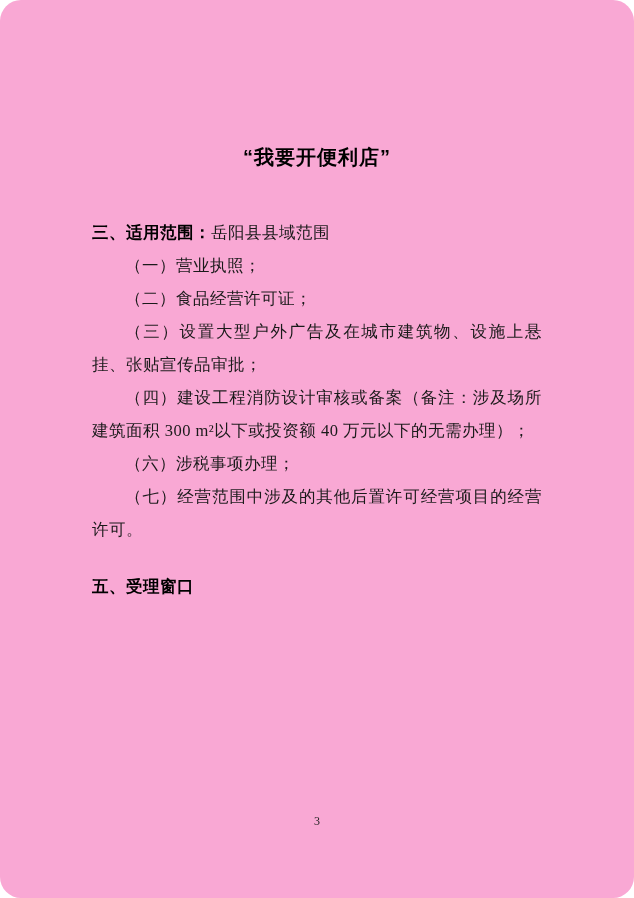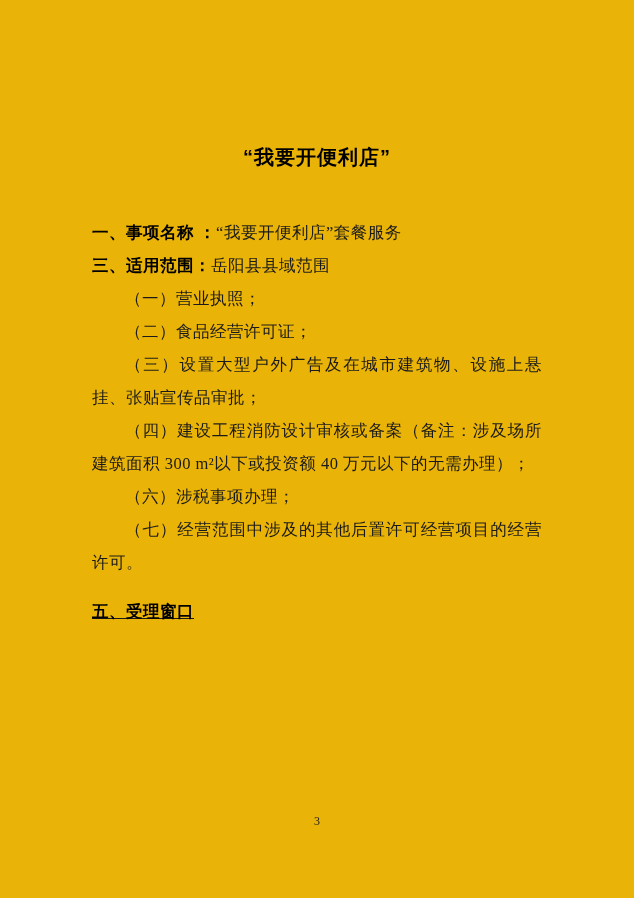--- a/index.html
+++ b/index.html
@@ -4,25 +4,26 @@
 <style>
   html, body {
     margin: 0;
     padding: 0;
     background: #ffffff;
   }
   .page {
     position: relative;
     width: 634px;
     height: 898px;
-    background: #eab308;
+    background: #f9a8d4;
     color: #111111;
     overflow: hidden;
     box-sizing: border-box;
     padding: 141px 92px 0 92px;
+    border-radius: 21px;
   }
   .title-block {
     text-align: center;
     font-family: "Liberation Sans", sans-serif;
     font-weight: 700;
     font-size: 20px;
     line-height: 33px;
     color: #000000;
     margin-bottom: 42px;
     letter-spacing: 1px;
@@ -38,22 +39,21 @@
   }
   .body-block p .lbl {
     font-family: "Liberation Sans", sans-serif;
     font-weight: 700;
     color: #000000;
   }
   .body-block p.indent {
     text-indent: 2em;
   }
   .body-block p.sec5 {
-    margin-top: 16px;
-    text-decoration: underline;
+    margin-top: 24px;
   }
   .page-number {
     position: absolute;
     top: 814px;
     left: 0;
     right: 0;
     text-align: center;
     font-family: "Liberation Serif", serif;
     font-size: 12px;
     color: #222222;
@@ -62,21 +62,20 @@
 </head>
 <body>
 
 <div class="page">
 
   <div class="title-block">
     <div>“我要开便利店”</div>
   </div>
 
   <div class="body-block">
-    <p><span class="lbl">一、事项名称 ：</span><span>“我要开便利店”套餐服务</span></p>
 
 
     <p><span class="lbl">三、适用范围：</span><span>岳阳县县域范围</span></p>
 
 
     <p class="indent"><span>（一）营业执照；</span></p>
 
     <p class="indent"><span>（二）食品经营许可证；</span></p>
 
     <p class="indent"><span>（三）设置大型户外广告及在城市建筑物、设施上悬挂、张贴宣传品审批；</span></p>

